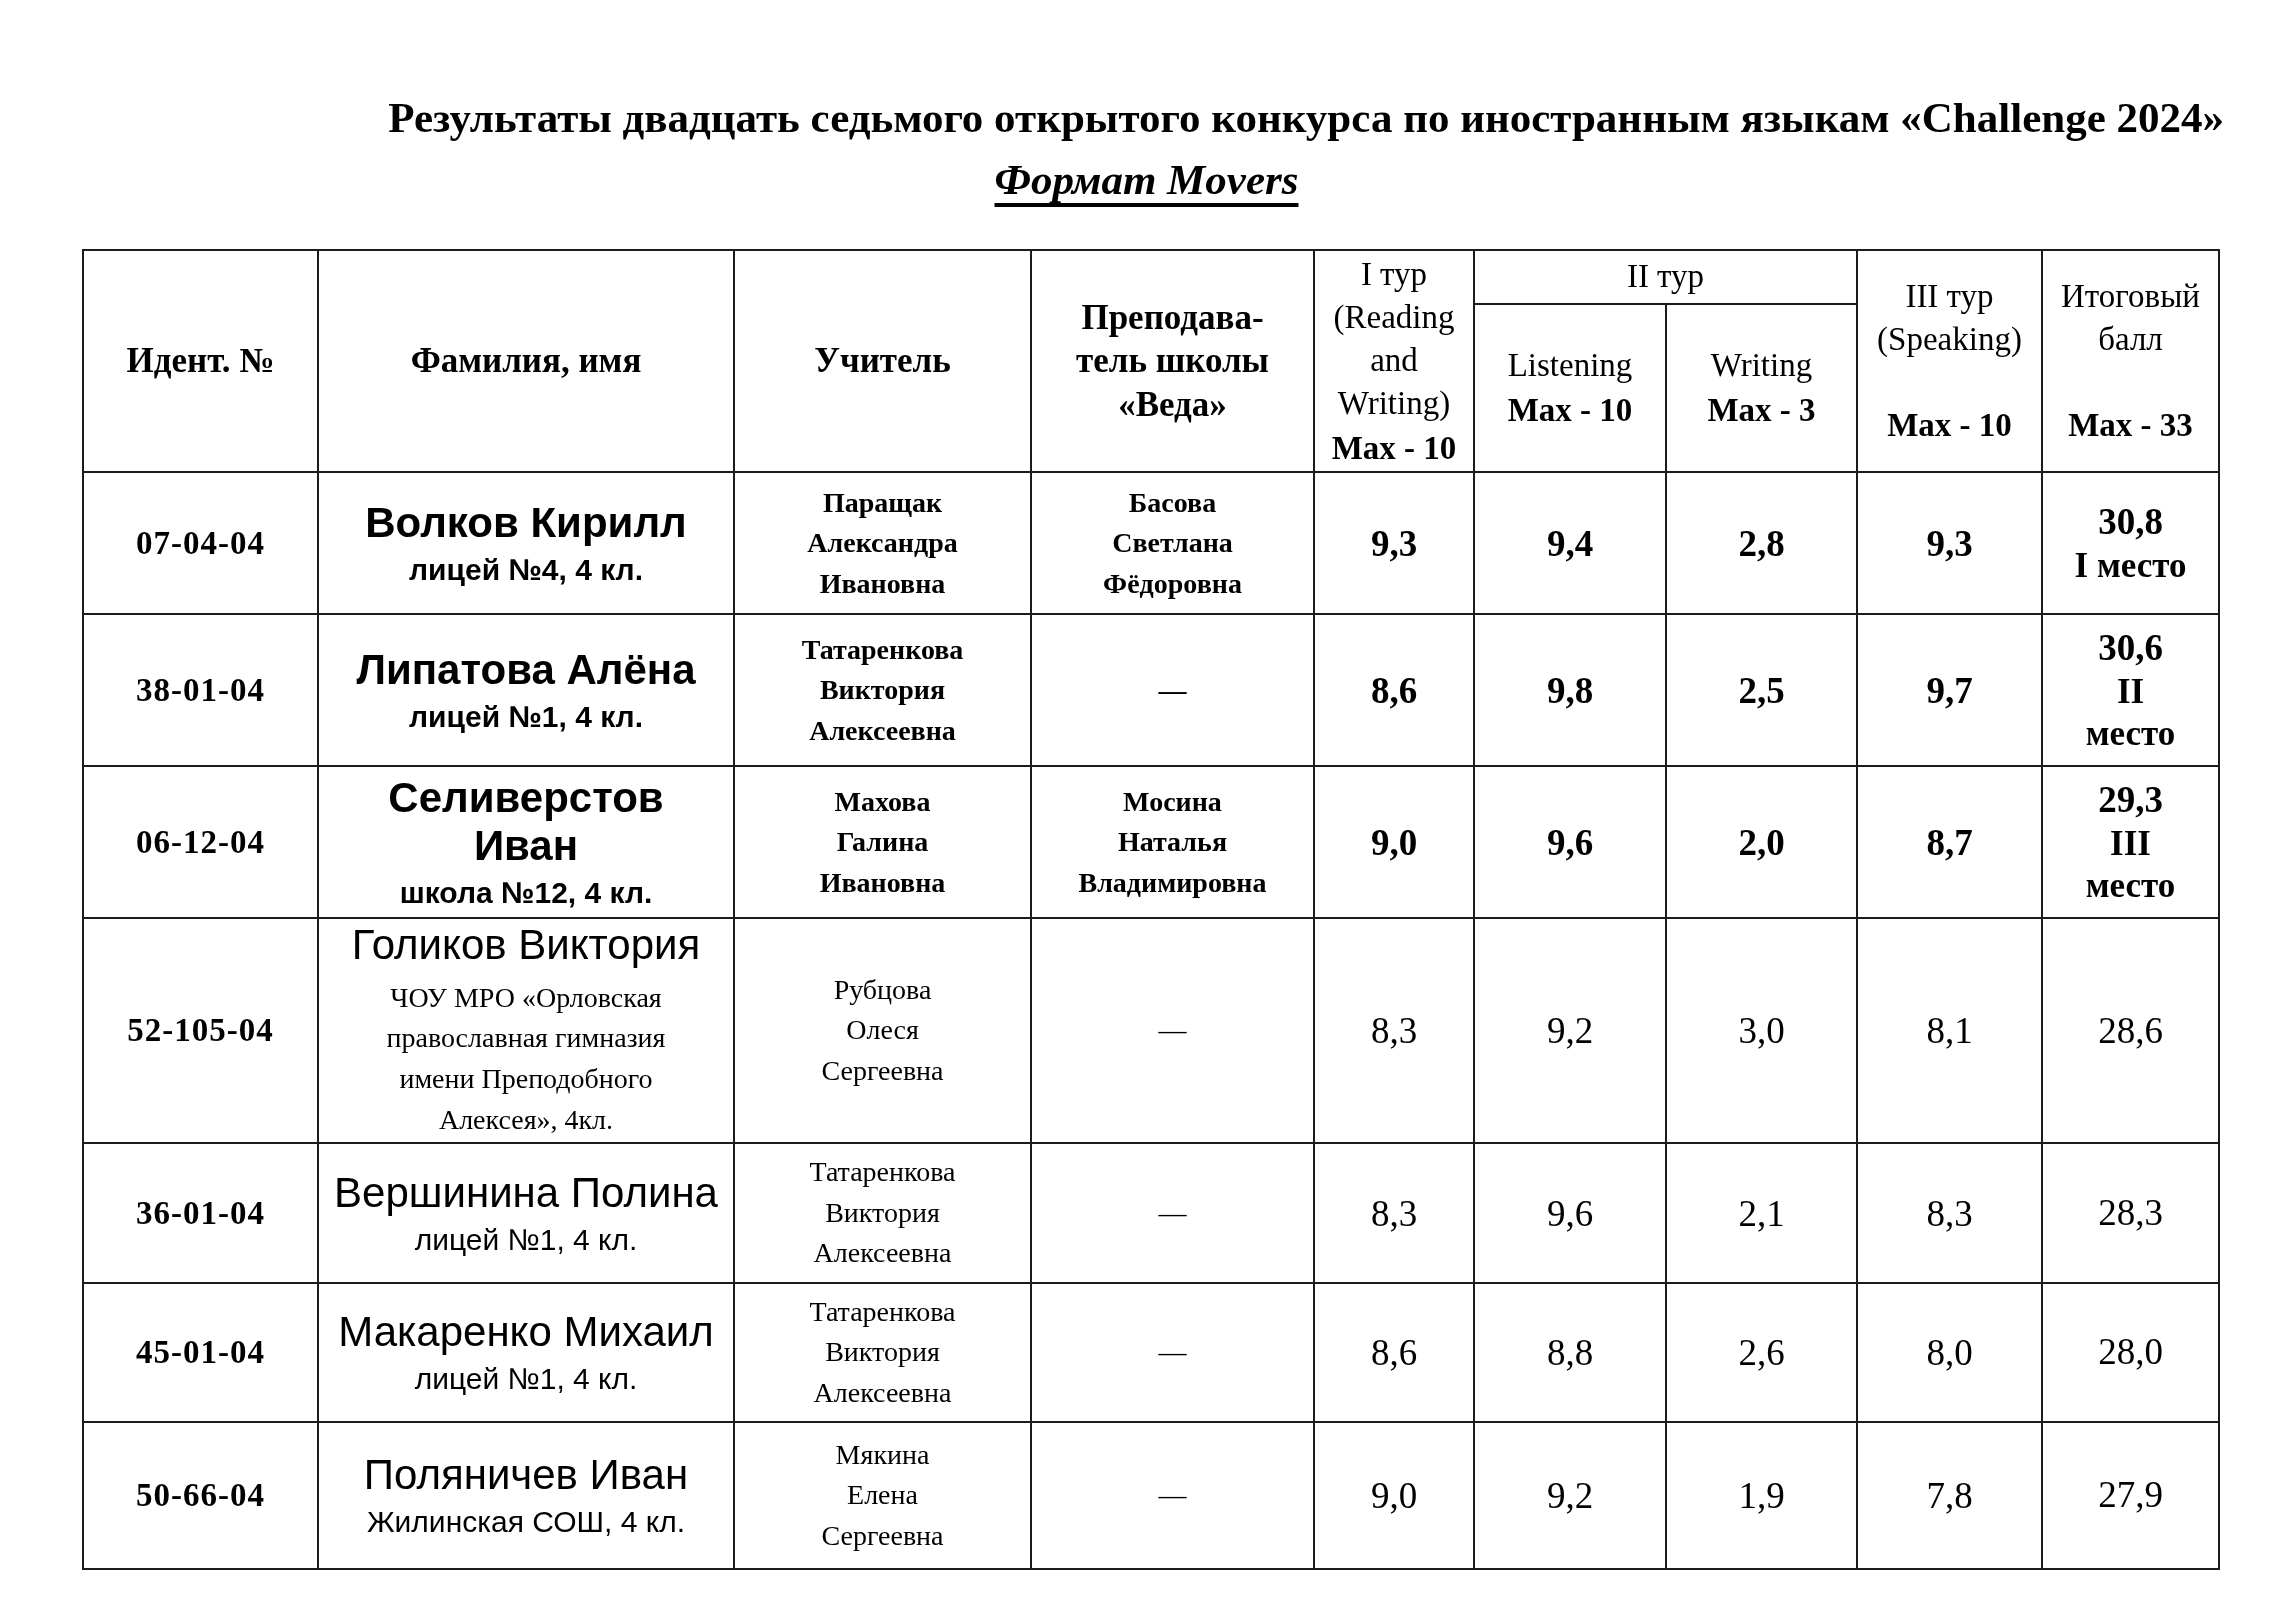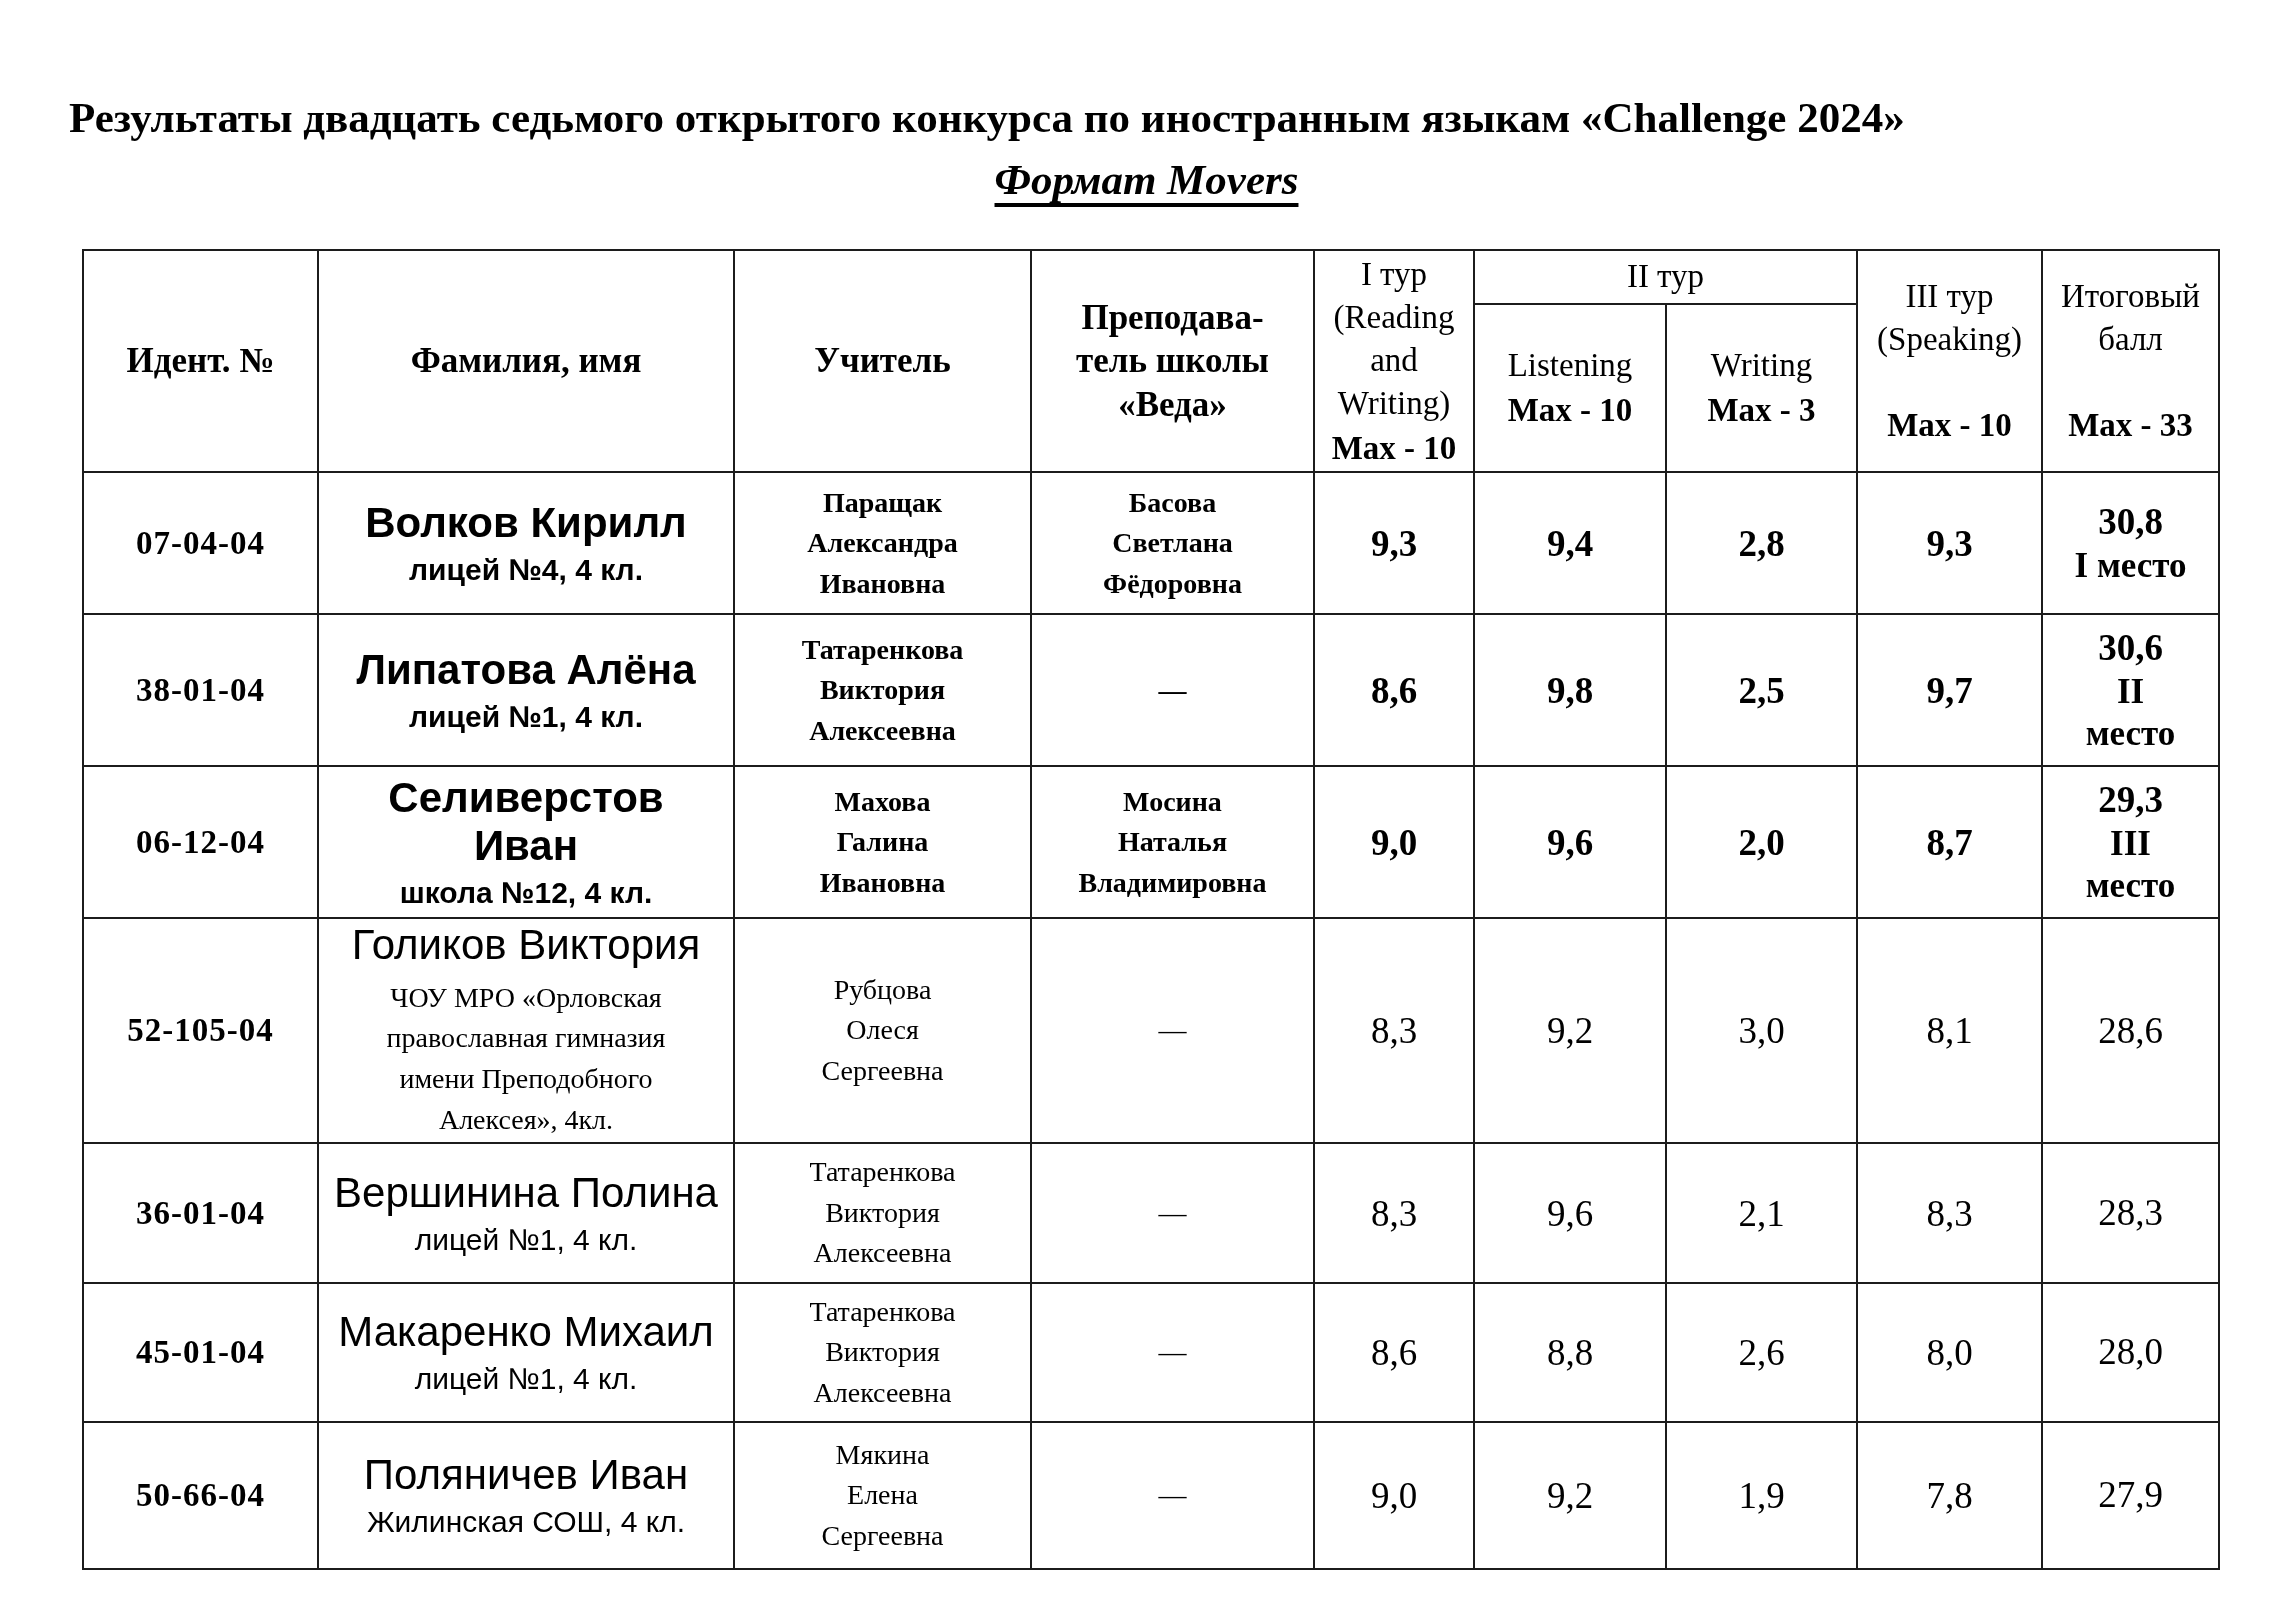--- a/index.html
+++ b/index.html
@@ -7,21 +7,21 @@
     width: 2293px; height: 1621px;
     background: #ffffff;
     overflow: hidden;
     font-family: "Liberation Serif", serif;
     color: #000;
   }
   .doc { width: 2293px; height: 1621px; position: relative; }
 
   .title {
     margin: 94px 69px 0 69px;
-    text-align: left;
+    text-align: right;
     font-family: "Liberation Serif", serif;
     font-weight: bold;
     font-size: 43px;
     line-height: 1.1;
     white-space: nowrap;
   }
   .subtitle {
     margin-top: 13.7px;
     text-align: center;
     font-family: "Liberation Serif", serif;

